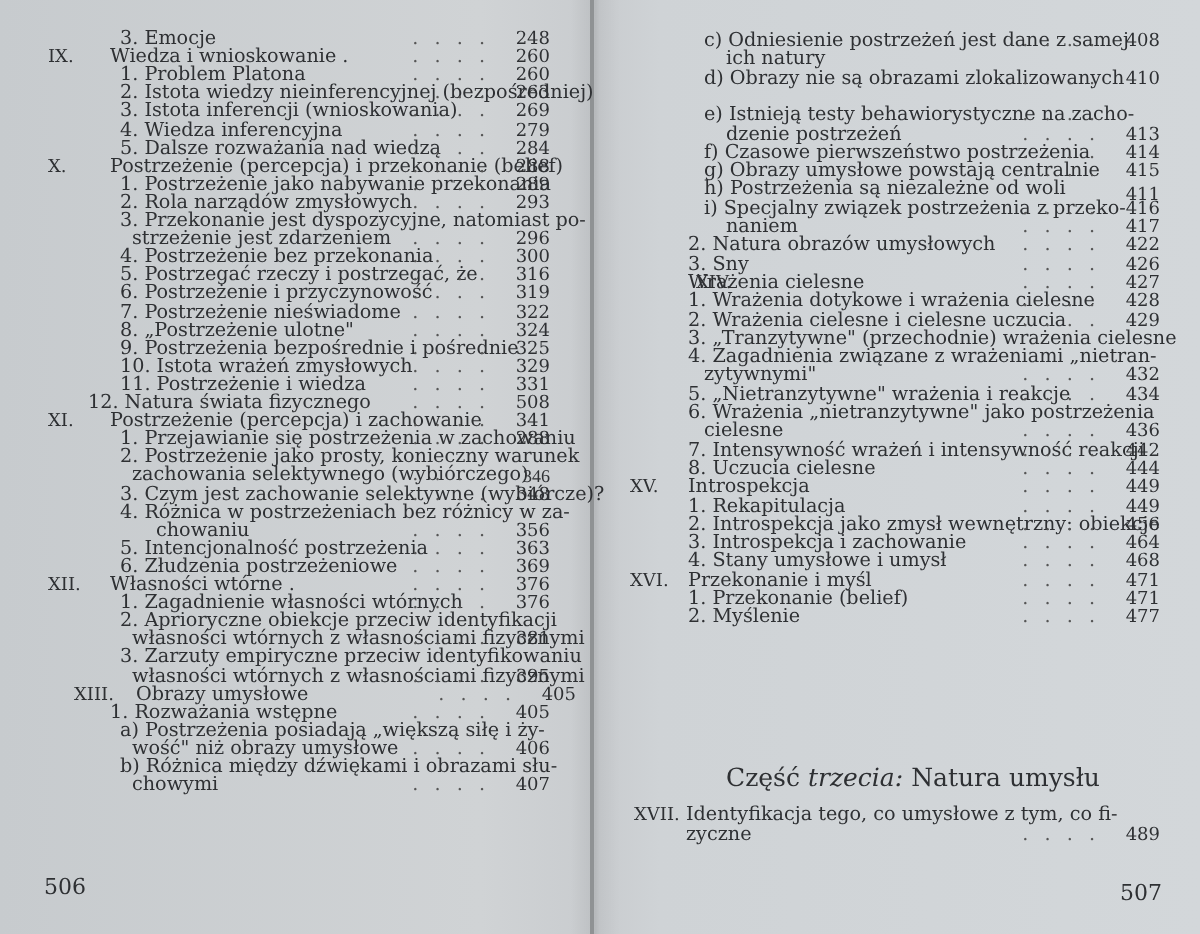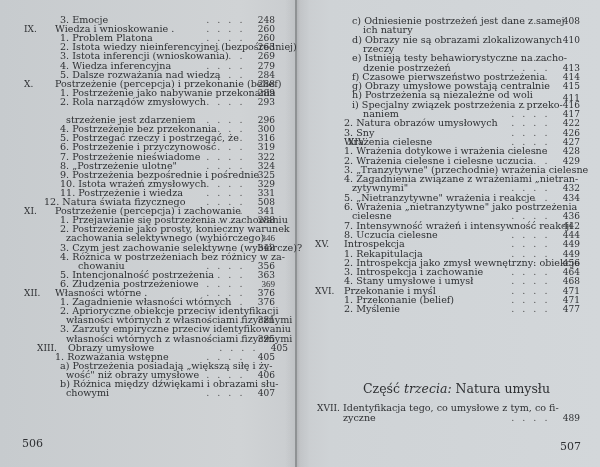--- a/index.html
+++ b/index.html
@@ -80,20 +80,25 @@
         <span style="position: absolute; left: 60px;">1. Postrzeżenie jako nabywanie przekonania</span>
         <span class="lead" style="position: absolute; right: 50px;">. . . .</span>
         <span class="num" style="right: 20px;">289</span>
       </div>
       <div class="row" style="top: 96.9px; left: 0px; width: 100%; height: 9.1px;">
         <span class="roman" style="left: 24px;"></span>
         <span style="position: absolute; left: 60px;">2. Rola narządów zmysłowych</span>
         <span class="lead" style="position: absolute; right: 50px;">. . . .</span>
         <span class="num" style="right: 20px;">293</span>
       </div>
+      <div class="row" style="top: 106px; left: 0px; width: 100%; height: 9.1px;">
+        <span class="roman" style="left: 24px;"></span>
+        <span style="position: absolute; left: 60px;">3. Przekonanie jest dyspozycyjne, natomiast po-</span>
+        <span class="num" style="right: 20px;"></span>
+      </div>
       <div class="row" style="top: 115.1px; left: 0px; width: 100%; height: 9.1px;">
         <span class="roman" style="left: 24px;"></span>
         <span style="position: absolute; left: 66px;">strzeżenie jest zdarzeniem</span>
         <span class="lead" style="position: absolute; right: 50px;">. . . .</span>
         <span class="num" style="right: 20px;">296</span>
       </div>
       <div class="row" style="top: 124.2px; left: 0px; width: 100%; height: 9.1px;">
         <span class="roman" style="left: 24px;"></span>
         <span style="position: absolute; left: 60px;">4. Postrzeżenie bez przekonania</span>
         <span class="lead" style="position: absolute; right: 50px;">. . . .</span>
@@ -190,21 +195,21 @@
       <div class="row" style="top: 269.8px; left: 0px; width: 100%; height: 9.1px;">
         <span class="roman" style="left: 24px;"></span>
         <span style="position: absolute; left: 60px;">5. Intencjonalność postrzeżenia</span>
         <span class="lead" style="position: absolute; right: 50px;">. . . .</span>
         <span class="num" style="right: 20px;">363</span>
       </div>
       <div class="row" style="top: 278.9px; left: 0px; width: 100%; height: 9.1px;">
         <span class="roman" style="left: 24px;"></span>
         <span style="position: absolute; left: 60px;">6. Złudzenia postrzeżeniowe</span>
         <span class="lead" style="position: absolute; right: 50px;">. . . .</span>
-        <span class="num" style="right: 20px; font-family: Liberation Serif, serif;">369</span>
+        <span class="num" style="right: 20px;">369</span>
       </div>
       <div class="row" style="top: 288px; left: 0px; width: 100%; height: 9.1px;">
         <span class="roman" style="left: 24px;">XII.</span>
         <span style="position: absolute; left: 55px;">Własności wtórne .</span>
         <span class="lead" style="position: absolute; right: 50px;">. . . .</span>
         <span class="num" style="right: 20px;">376</span>
       </div>
       <div class="row" style="top: 297.1px; left: 0px; width: 100%; height: 9.1px;">
         <span class="roman" style="left: 24px;"></span>
         <span style="position: absolute; left: 60px;">1. Zagadnienie własności wtórnych</span>
@@ -286,25 +291,20 @@
         <span class="roman" style="left: 18px;"></span>
         <span style="position: absolute; left: 66px;">ich natury</span>
         <span class="num" style="right: 20px;"></span>
       </div>
       <div class="row" style="top: 34.6px; left: 0px; width: 100%; height: 9.3px;">
         <span class="roman" style="left: 18px;"></span>
         <span style="position: absolute; left: 55px;">d) Obrazy nie są obrazami zlokalizowanych</span>
         <span class="lead" style="position: absolute; right: 50px;">. . . .</span>
         <span class="num" style="right: 20px;">410</span>
       </div>
-      <div class="row" style="top: 43.9px; left: 0px; width: 100%; height: 9.3px;">
-        <span class="roman" style="left: 18px;"></span>
-        <span style="position: absolute; left: 66px;">rzeczy</span>
-        <span class="num" style="right: 20px;"></span>
-      </div>
       <div class="row" style="top: 53.2px; left: 0px; width: 100%; height: 9.3px;">
         <span class="roman" style="left: 18px;"></span>
         <span style="position: absolute; left: 55px;">e) Istnieją testy behawiorystyczne na zacho-</span>
         <span class="lead" style="position: absolute; right: 50px;">. . . .</span>
         <span class="num" style="right: 20px; margin-top: 40px;">411</span>
       </div>
       <div class="row" style="top: 62.5px; left: 0px; width: 100%; height: 9.3px;">
         <span class="roman" style="left: 18px;"></span>
         <span style="position: absolute; left: 66px;">dzenie postrzeżeń</span>
         <span class="lead" style="position: absolute; right: 50px;">. . . .</span>

